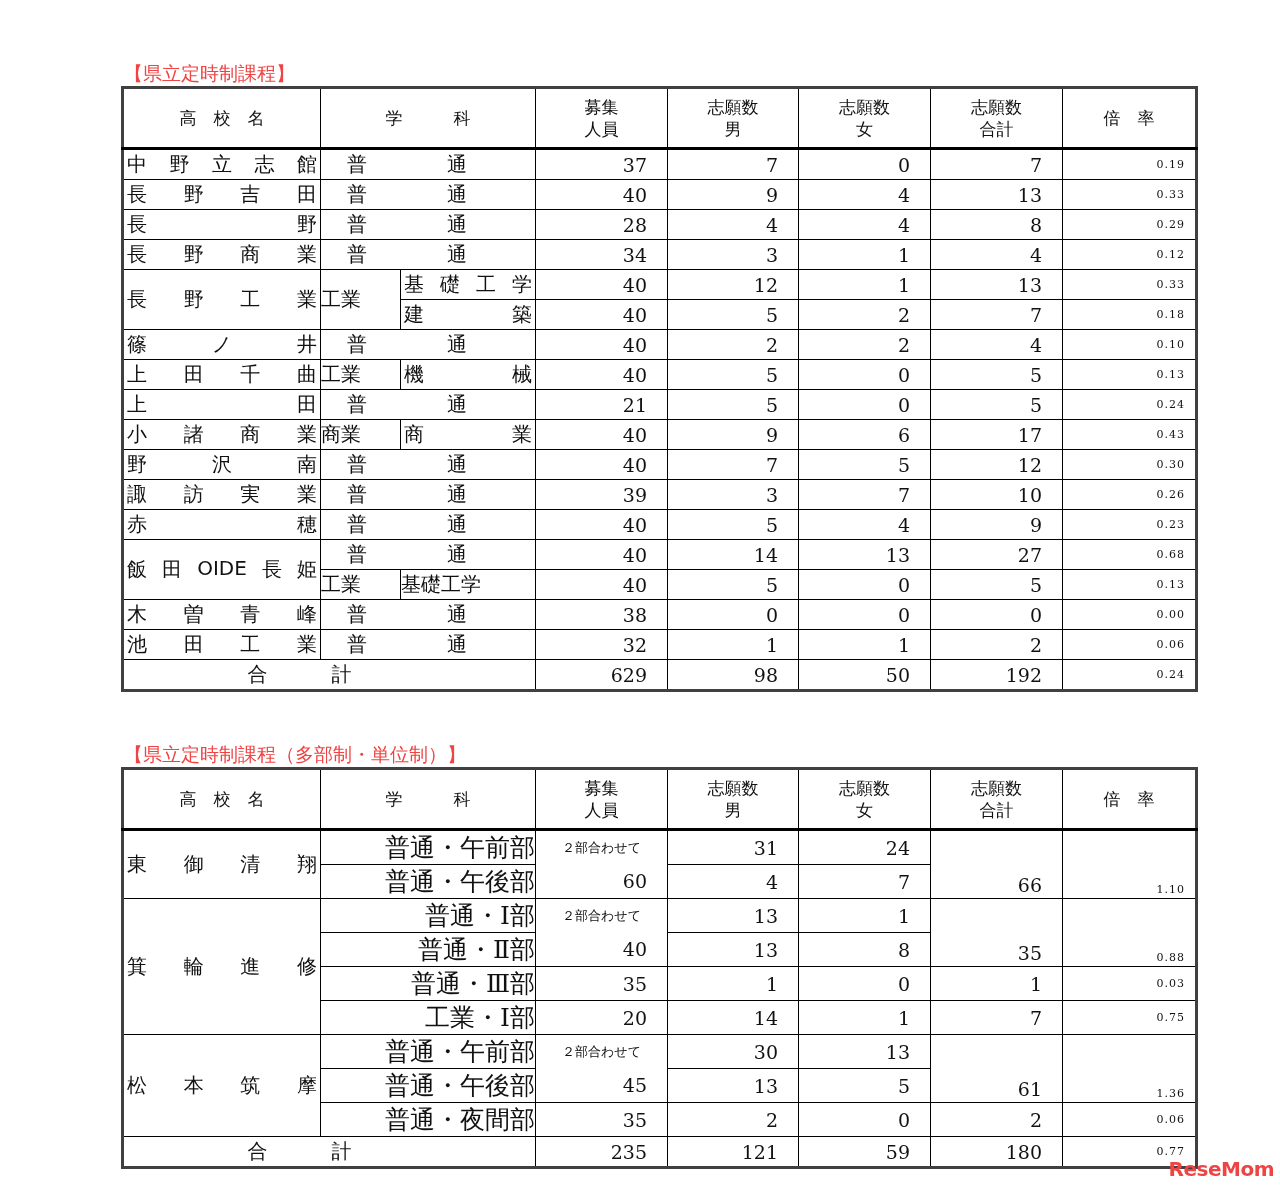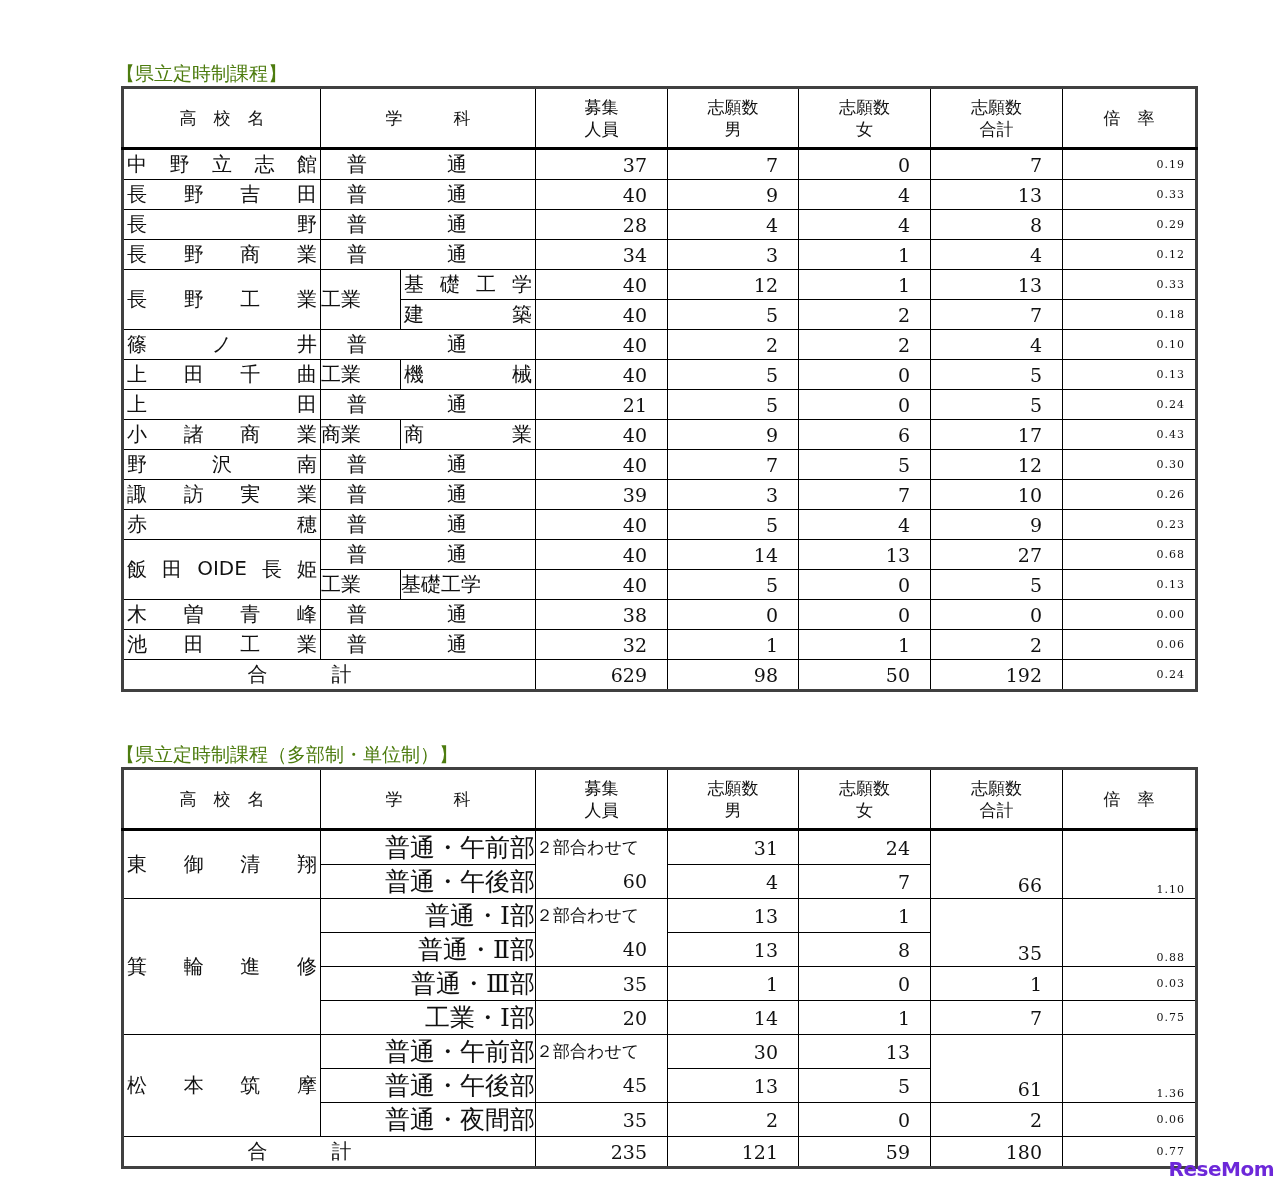--- a/index.html
+++ b/index.html
@@ -1,37 +1,37 @@
 <!DOCTYPE html>
 <html><head>
 <meta charset="utf-8">
 <style>
   html, body { margin:0; padding:0; background:#ffffff; }
   body { width:1280px; height:1191px; position:relative; font-family:"DejaVu Serif","Liberation Serif",serif; color:#111; overflow:hidden; }
-  .title { position:absolute; left:116px; font-family:"DejaVu Sans","Liberation Sans",sans-serif; font-size:19px; line-height:22px; color:#4d7c0f; white-space:nowrap; }
+  .title { position:absolute; left:124px; font-family:"DejaVu Sans","Liberation Sans",sans-serif; font-size:19px; line-height:22px; color:#ef4444; white-space:nowrap; }
   table.grid { position:absolute; left:121px; border-collapse:collapse; table-layout:fixed; border:3px solid #404040; }
   table.grid td, table.grid th { border:1.5px solid #000; padding:0; height:29px; overflow:hidden; white-space:nowrap; font-weight:normal; }
   table.grid th { height:58px; font-family:"DejaVu Sans","Liberation Sans",sans-serif; font-size:17px; line-height:22px; text-align:center; border-bottom:3px solid #000; }
   .num { text-align:right; padding-right:20px !important; font-size:19px; font-family:"DejaVu Serif","Liberation Serif",serif; }
   .rate { text-align:right; padding-right:10px !important; font-size:11px; letter-spacing:1px; }
   .school { font-family:"DejaVu Sans","Liberation Sans",sans-serif; font-size:20px; padding:0 3px !important; }
   .school .spread { display:flex; justify-content:space-between; width:100%; }
   .dept { font-size:20px; font-family:"DejaVu Serif","Liberation Serif",serif; }
   .dept .spread { display:flex; justify-content:space-between; padding:0 26px 0 26px; }
   .dept.full .spread { padding:0 68px 0 26px; }
   .minor { font-size:20px; text-align:left; }
   .sub { font-size:20px; padding:0 3px !important; }
   .sub .spread { display:flex; justify-content:space-between; }
   .total-row td { border-top:3px solid #000; }
   .total-label { font-family:"DejaVu Sans","Liberation Sans",sans-serif; font-size:20px; }
   .total-label .spread { display:flex; justify-content:center; gap:64px; padding-right:60px; }
-  .note { font-size:17px; text-align:left; }
+  .note { font-size:13px; text-align:center; }
   .cap-bottom { vertical-align:bottom; padding-bottom:2px !important; }
   .dept2 { font-size:25px; text-align:right; padding-left:28px !important; }
-  .watermark { position:absolute; right:6px; bottom:10px; font-family:"DejaVu Sans","Liberation Sans",sans-serif; font-weight:bold; font-size:20px; color:#6d28d9; letter-spacing:-0.5px; }
+  .watermark { position:absolute; right:6px; bottom:10px; font-family:"DejaVu Sans","Liberation Sans",sans-serif; font-weight:bold; font-size:20px; color:#ef4444; letter-spacing:-0.5px; }
 </style>
 </head>
 <body>
 
 <div class="title" style="top:62px;">【県立定時制課程】</div>
 
 <table class="grid" style="top:86px; width:1074px;">
   <colgroup>
     <col style="width:198px">
       <col style="width:80px">

